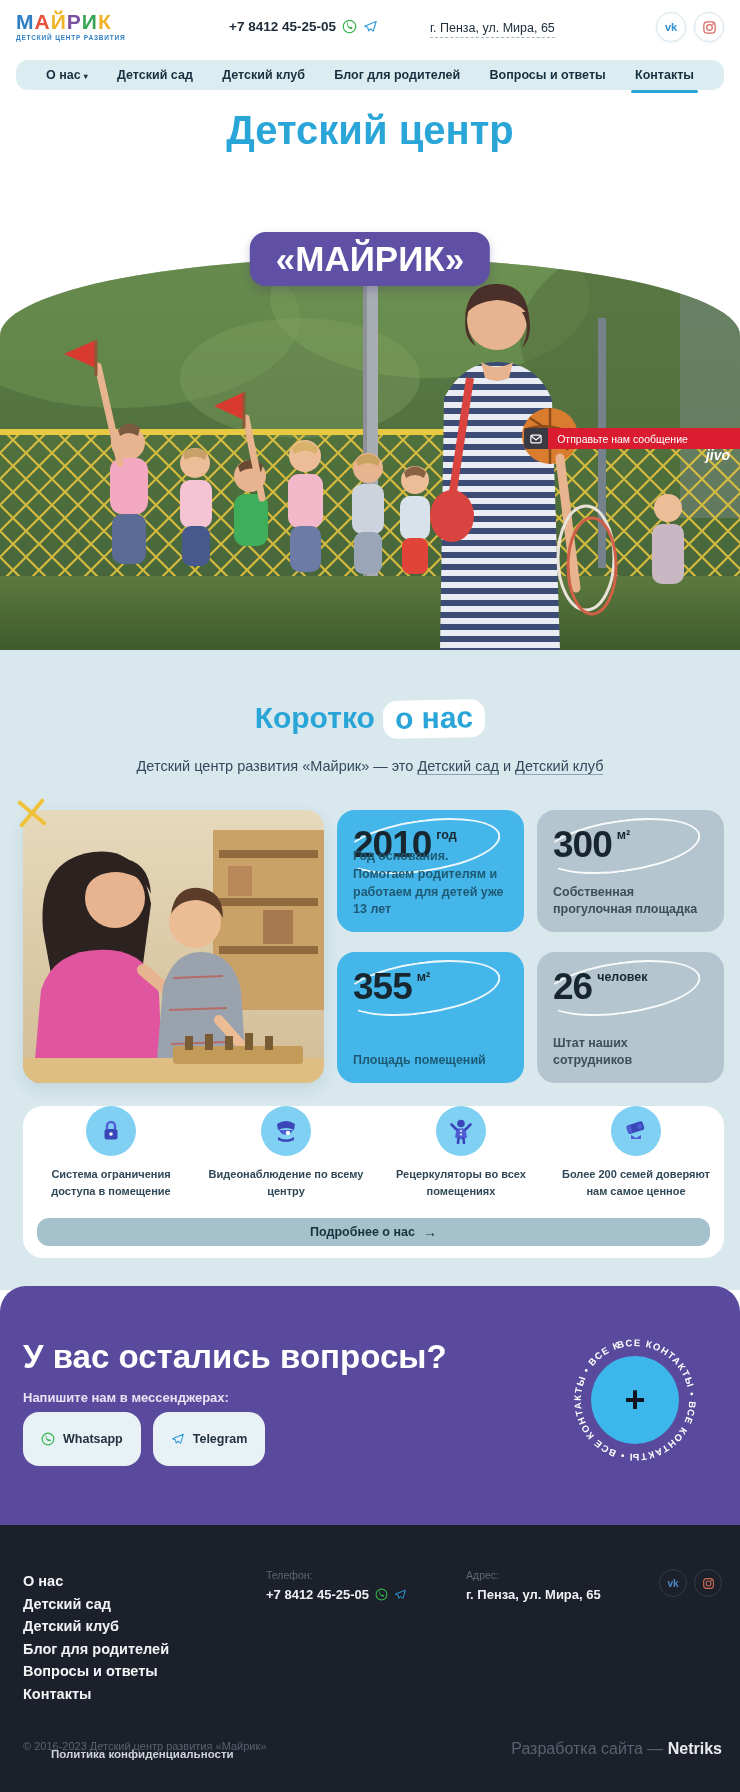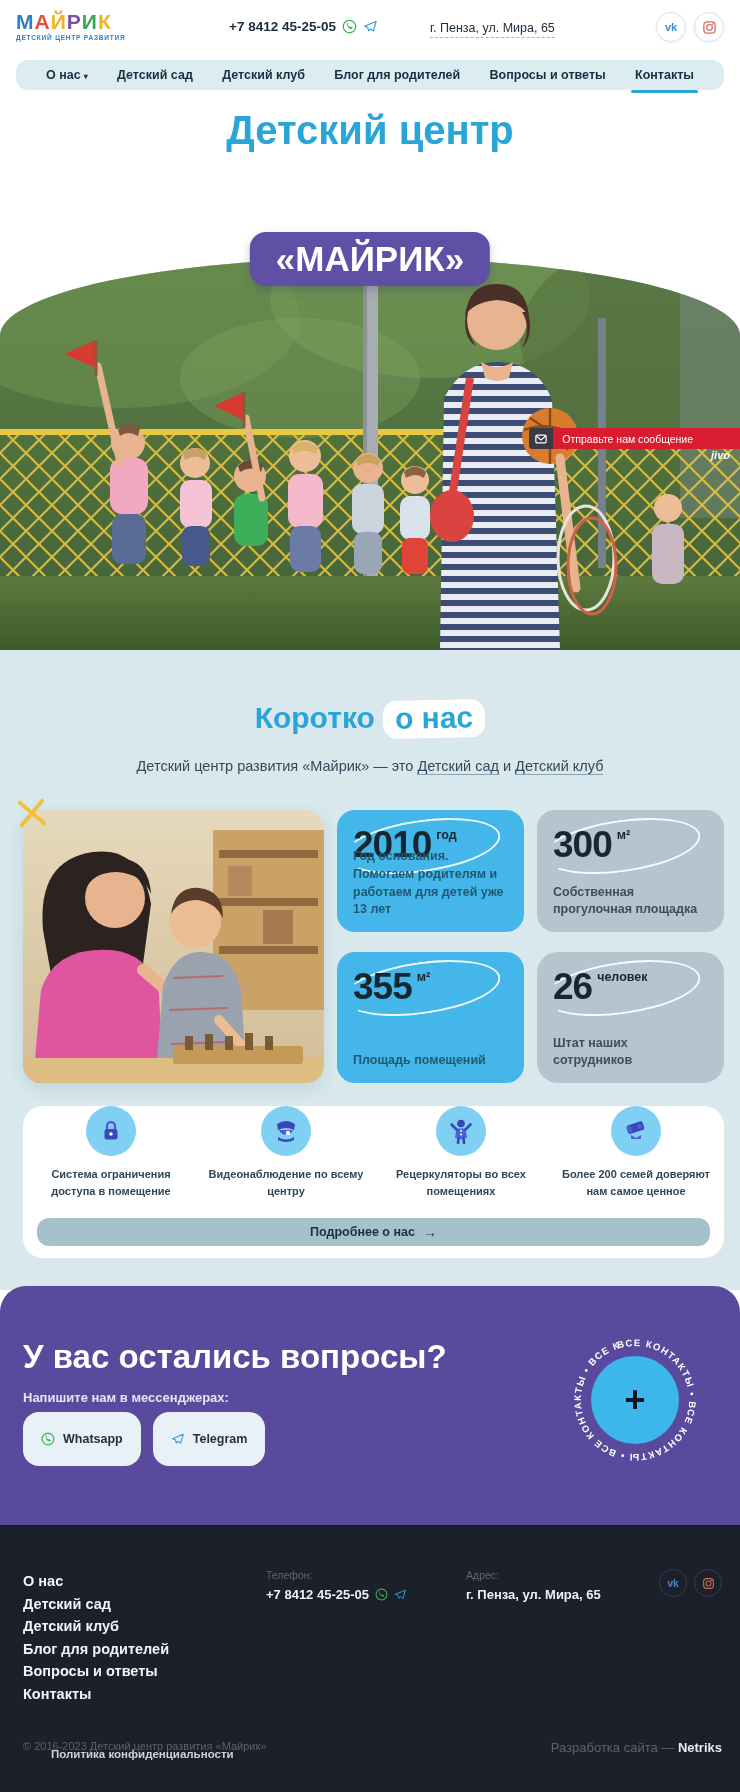--- a/index.html
+++ b/index.html
@@ -30,41 +30,41 @@
   
   .hero-title { position:absolute; left:0; right:0; top:100px; text-align:center; color:#2aa5d8; font-size:40px; font-weight:700; line-height:60px; }
   .hero-badge { position:absolute; left:50%; transform:translateX(-50%); top:232px; background:#5f50a5; color:#fff; font-size:35px; font-weight:700; padding:7px 26px; border-radius:16px; z-index:5; box-shadow:0 4px 10px rgba(60,45,120,.25); }
   .hero-photo { position:absolute; left:0; top:258px; width:740px; height:392px; border-radius:50% 50% 0 0 / 78px 78px 0 0; overflow:hidden; }
   .hero-photo svg { display:block; }
 
   
   .jivo { position:absolute; top:428px; right:0; height:21px; display:flex; align-items:center; background:#d91c30; border-radius:4px 0 0 4px; z-index:6; cursor:pointer; padding-right:10px; }
   .jivo-env { width:24px; height:21px; background:#3a3a44; border-radius:4px 0 0 4px; display:flex; align-items:center; justify-content:center; }
   .jivo-text { font-size:10.5px; color:#fff; padding:0 18px 0 9px; white-space:nowrap; }
-  .jivo-brand { font-size:11px; font-weight:700; font-style:italic; color:#fff;margin-top:32px; }
+  .jivo-brand { font-size:14px; font-weight:700; font-style:italic; color:#fff;margin-top:32px; }
 
   
   .about-bg { position:absolute; left:0; top:650px; width:740px; height:640px; background:#d8e8ed; }
   .about-title { position:absolute; left:0; right:0; top:700px; text-align:center; font-size:30px; font-weight:700; color:#2aa5d8; z-index:2; }
   .about-title .hl { background:#fff; border-radius:14px; padding:1px 12px 3px; display:inline-block; transform:rotate(-1deg); }
   .about-sub { position:absolute; left:0; right:0; top:758px; text-align:center; font-size:14.5px; color:#33495c; }
   .about-sub a { color:#33495c; text-decoration:none; border-bottom:1px solid #8aa4b2; cursor:pointer; }
 
   .about-photo { position:absolute; left:23px; top:810px; width:301px; height:273px; border-radius:18px; overflow:hidden; box-shadow:0 6px 16px rgba(50,90,110,.12); }
   .x-decor { position:absolute; left:14px; top:795px; width:36px; height:36px; z-index:3; }
   .x-decor i { position:absolute; left:0; top:16px; width:36px; height:4px; background:#f0c23c; border-radius:2px; display:block; }
   .x-decor i:nth-child(1){ transform:rotate(40deg);} .x-decor i:nth-child(2){ transform:rotate(-50deg);}
 
   .stat-card { position:absolute; border-radius:18px; padding:14px 16px; overflow:hidden; }
   .stat-card.blue { background:#44b6e9; }
   .stat-card.gray { background:#b4c5cf; }
   .stat-c1 { left:337px; top:810px; width:187px; height:122px; }
   .stat-c2 { left:537px; top:810px; width:187px; height:122px; }
   .stat-c3 { left:337px; top:952px; width:187px; height:131px; }
-  .stat-c4 { left:537px; top:952px; width:187px; height:131px;border-radius:21px; }
+  .stat-c4 { left:537px; top:952px; width:187px; height:131px; }
   .stat-num { position:relative; z-index:2; font-size:37px; font-weight:800; color:#18262f; letter-spacing:-1px; }
   .stat-unit { font-size:12.5px; font-weight:700; letter-spacing:0; vertical-align:18px; margin-left:5px; }
   .swirl { position:absolute; left:6px; top:10px; width:158px; height:52px; border:2.5px solid rgba(255,255,255,.9); border-radius:50%; transform:rotate(-8deg); z-index:1; border-left-color:transparent; }
   .stat-desc { position:absolute; left:16px; right:14px; bottom:13px; font-size:12.5px; line-height:1.42; font-weight:600; z-index:2; }
   .blue .stat-desc { color:#1e5a74; }
   .gray .stat-desc { color:#3f4e58; }
 
   
   .features-card { position:absolute; left:23px; top:1106px; width:701px; height:152px; background:#fff; border-radius:20px; }
   .feat-row { display:flex; justify-content:space-between; padding:0 8px; }
@@ -89,21 +89,21 @@
   .f-col-label { font-size:10.5px; color:#5f6772; margin-bottom:6px; }
   .f-phone-col { position:absolute; left:266px; top:44px; }
   .f-phone { display:flex; align-items:center; gap:6px; font-size:13px; font-weight:600; color:#eef0f3; cursor:pointer; }
   .f-addr-col { position:absolute; left:466px; top:44px; }
   .f-addr { font-size:13px; font-weight:600; color:#eef0f3; }
   .f-socials { position:absolute; right:18px; top:44px; display:flex; gap:7px; }
   .f-soc { width:28px; height:28px; border-radius:50%; border:1px solid #343b47; display:flex; align-items:center; justify-content:center; cursor:pointer; }
   .f-vk { font-size:10px; font-weight:800; color:#4f86c6; }
   .f-copy { position:absolute; left:23px; top:215px; font-size:11px; color:#5a626e; }
   .f-privacy { position:absolute; left:23px; top:223px; font-size:11.5px; font-weight:600; color:#cfd3d8; cursor:pointer;padding-left:28px; }
-  .f-dev { position:absolute; right:18px; top:215px; font-size:13px; color:#5a626e; }
+  .f-dev { position:absolute; right:18px; top:215px; font-size:16px; color:#5a626e; }
   .f-dev b { color:#e9ebee; font-weight:700; cursor:pointer; }
 </style>
 </head>
 <body>
 
 <div class="header">
   <div class="logo">
     <div class="logo-word"><span>М</span><span>А</span><span>Й</span><span>Р</span><span>И</span><span>К</span></div>
     <div class="logo-sub">ДЕТСКИЙ ЦЕНТР РАЗВИТИЯ</div>
   </div>

